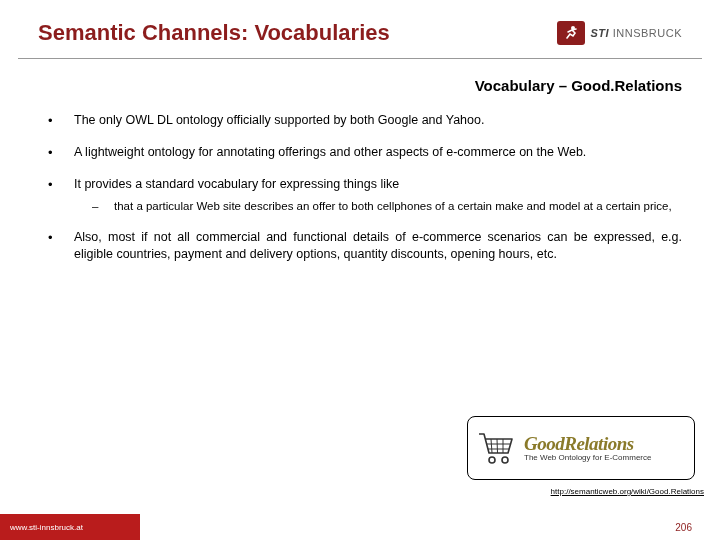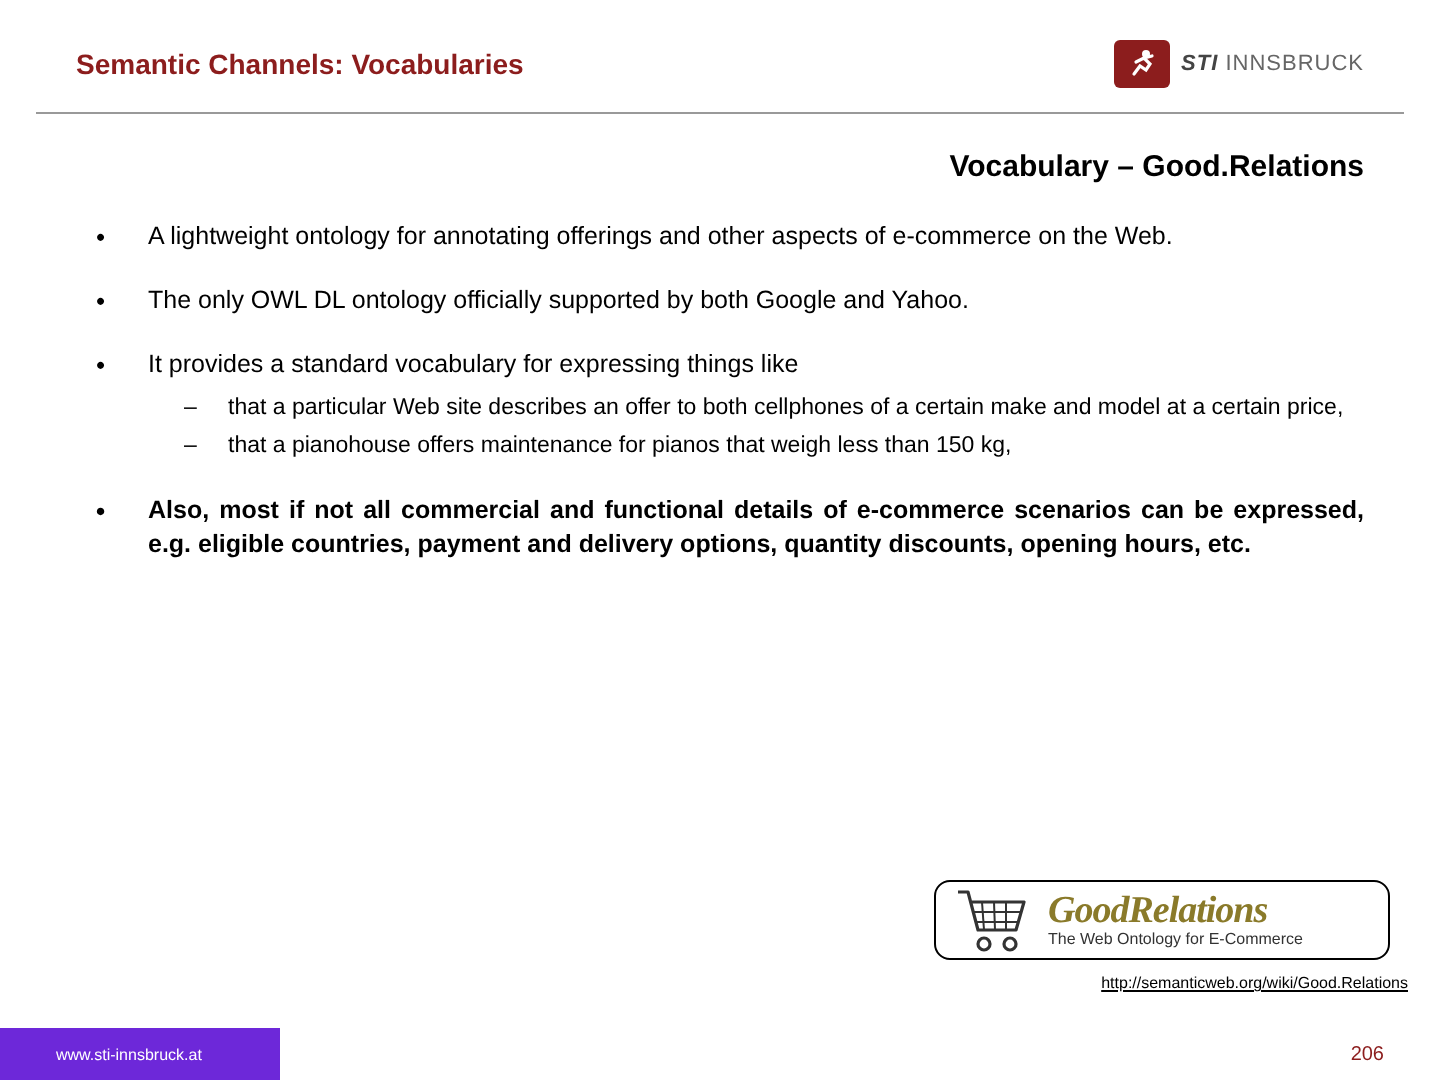--- a/index.html
+++ b/index.html
@@ -11,21 +11,21 @@
     position: relative;
     color: #000;
   }
   .header {
     padding: 20px 38px 12px 38px;
     display: flex;
     justify-content: space-between;
     align-items: center;
   }
   .header-title {
-    font-size: 14px;
+    font-size: 22px;
     font-weight: bold;
     color: #8c1d1d;
   }
   .logo {
     display: flex;
     align-items: center;
     gap: 6px;
   }
   .logo-badge {
     width: 28px;
@@ -85,27 +85,27 @@
     font-size: 11.5px;
     line-height: 1.35;
     margin-bottom: 4px;
   }
   ul.sub > li::before {
     content: "–";
     position: absolute;
     left: 0;
     top: 0;
   }
-  .justify { text-align: justify; font-weight: bold; }
+  .justify { text-align: justify; }
   .gr-box {
     position: absolute;
     right: 25px;
     bottom: 60px;
     width: 228px;
-    height: 40px;
+    height: 64px;
     border: 1.5px solid #000;
     border-radius: 8px;
     display: flex;
     align-items: center;
     padding: 4px 8px;
     gap: 8px;
     background:#fff;
   }
   .cart {
     flex-shrink:0;
@@ -136,27 +136,27 @@
   }
   .footer {
     position: absolute;
     bottom: 0;
     left: 0;
     width: 720px;
     height: 26px;
     display: flex;
   }
   .footer-left {
-    background: #6d28d9;
+    background: #b91c1c;
     width: 140px;
     color: #fff;
     font-size: 8px;
     display: flex;
     align-items: center;
-    padding-left: 28px;
+    padding-left: 10px;
   }
   .footer-right {
     flex: 1;
     background: #fff;
     border-top: 0;
     display: flex;
     align-items: center;
     justify-content: flex-end;
     padding-right: 28px;
     font-size: 10px;
@@ -180,27 +180,26 @@
     </div>
   </div>
 </div>
 
 <div class="hr"></div>
 
 <div class="content">
   <div class="subtitle">Vocabulary – Good.Relations</div>
 
   <ul class="main">
+    <li><span>The only OWL DL ontology officially supported by both Google and Yahoo.</span></li>
     <li><span>A lightweight ontology for annotating offerings and other aspects of e-commerce on the Web.</span></li>
-    <li><span>The only OWL DL ontology officially supported by both Google and Yahoo.</span></li>
     <li>
       <span>It provides a standard vocabulary for expressing things like</span>
       <ul class="sub">
         <li><span>that a particular Web site describes an offer to both cellphones of a certain make and model at a certain price,</span></li>
-        <li><span>that a pianohouse offers maintenance for pianos that weigh less than 150 kg,</span></li>
       </ul>
     </li>
     <li class="justify"><span>Also, most if not all commercial and functional details of e-commerce scenarios can be expressed, e.g. eligible countries, payment and delivery options, quantity discounts, opening hours, etc.</span></li>
   </ul>
 </div>
 
 <div class="gr-box">
   <svg class="cart" width="40" height="38" viewBox="0 0 40 38">
     <path d="M3 5 L8 5 L13 24 L32 24 L36 10 L10 10" fill="none" stroke="#333" stroke-width="1.6" stroke-linejoin="round"></path>
     <line x1="15" y1="10" x2="16" y2="24" stroke="#333" stroke-width="1"></line>

